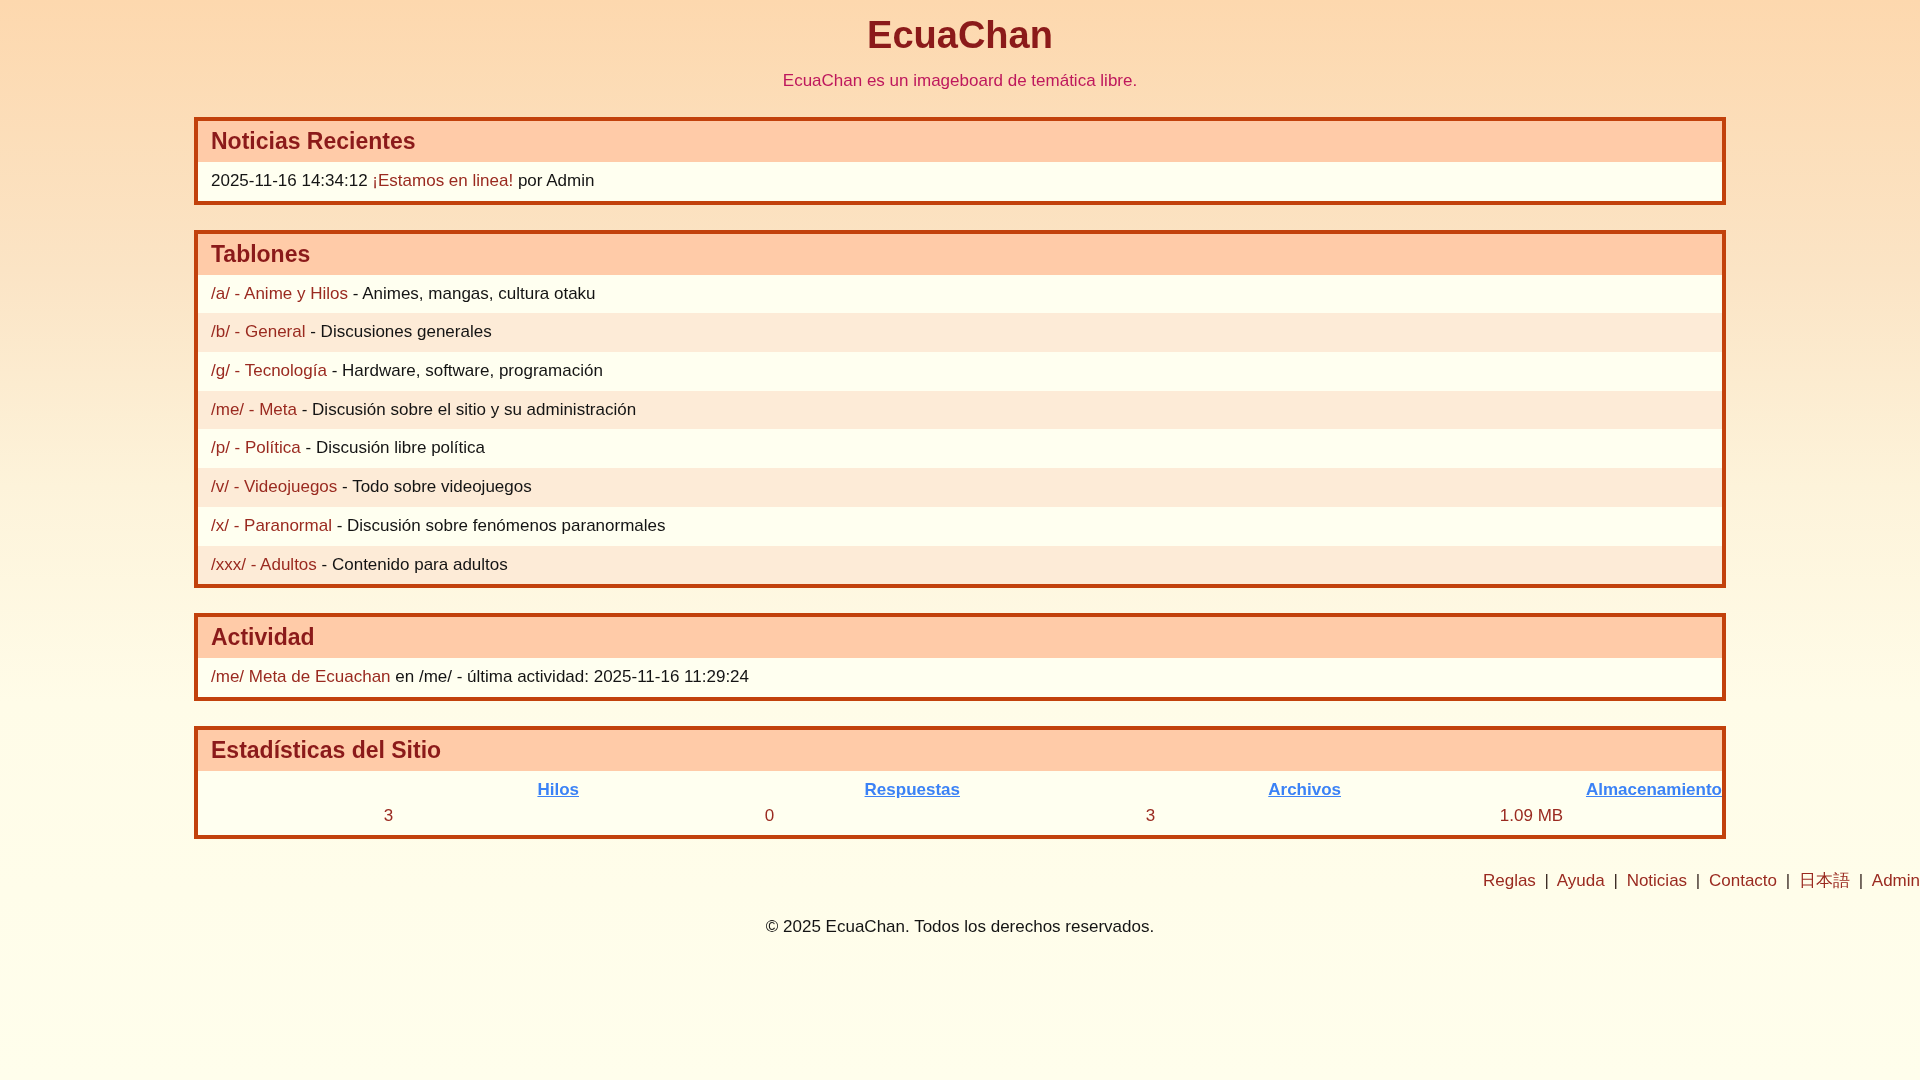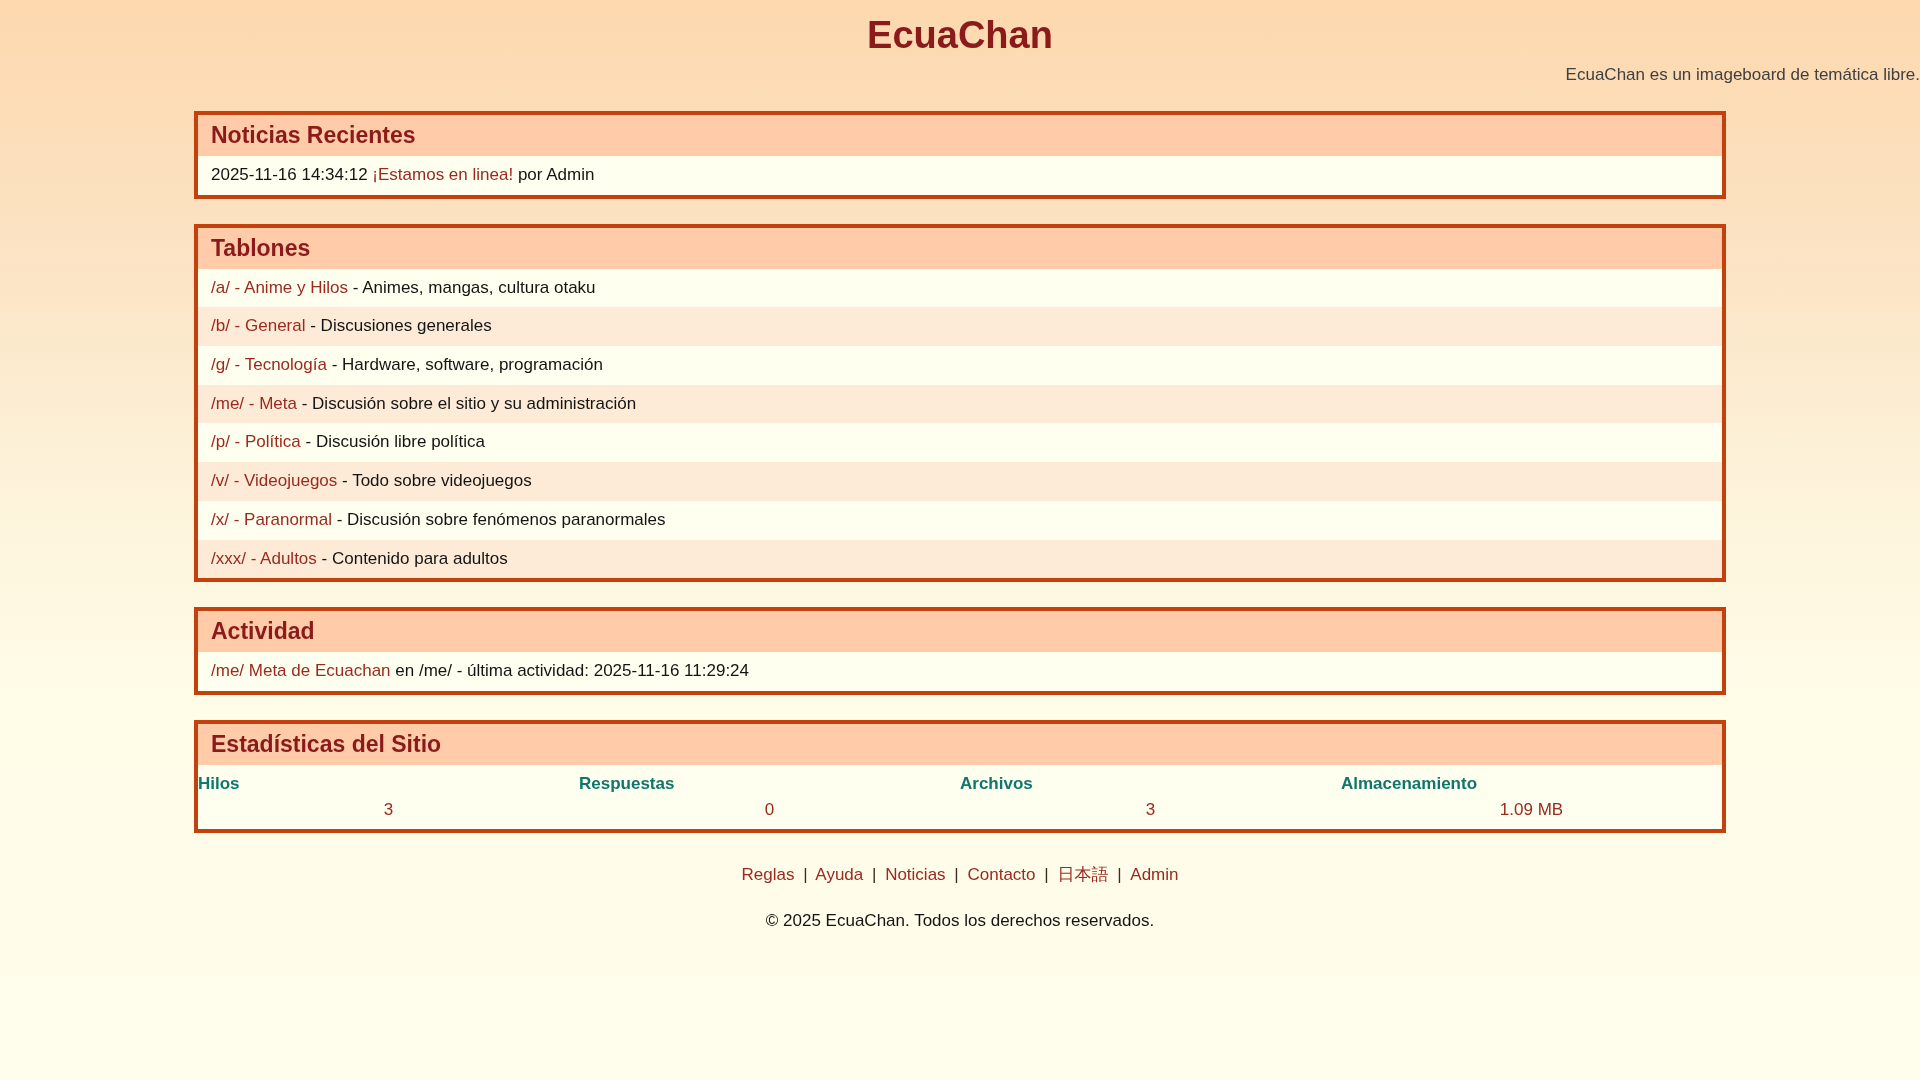--- a/index.html
+++ b/index.html
@@ -14,24 +14,24 @@
   }
   .page-header { padding-top: 14px; }
   .site-title {
     margin: 0 0 6px 0;
     text-align: center;
     font-size: 38px;
     font-weight: bold;
     color: #8b1a1a;
   }
   .site-subtitle {
-    margin: 8px 0 26px 0;
-    text-align: right;
+    margin: 14px 0 26px 0;
+    text-align: center;
     font-size: 17px;
-    color: #404040;
+    color: #be185d;
   }
   .container { width: 1532px; margin: 0 auto; }
   .box {
     border: 4px solid #c2410c;
     background: #fffff0;
     margin-bottom: 25px;
   }
   .box-header {
     background: #ffcba8;
     color: #8b1a1a;
@@ -46,33 +46,34 @@
   }
   .row.alt { background: #fdebd7; }
   a.link {
     color: #9a2a20;
     text-decoration: none;
     cursor: pointer;
   }
   .stats-body { padding: 5px 0 9px 0; background: #fffff0; }
   .stats-row { display: grid; grid-template-columns: repeat(4, 1fr); }
   .stat-label {
-    text-align: left;
+    text-align: right;
     font-weight: bold;
-    color: #0f766e;
+    color: #3b82f6;
     padding: 4px 0 2px 0;
+    text-decoration: underline;
   }
   .stat-value {
     text-align: center;
     color: #9a2a20;
     padding: 4px 0 0 0;
   }
   .footer-nav {
     margin-top: 30px;
-    text-align: center;
+    text-align: right;
     font-size: 17px;
   }
   .footer-nav .sep { color: #3a2a24; margin: 0 4px; }
   .copyright {
     margin: 25px 0 0 0;
     text-align: center;
     color: #141414;
   }
 </style>
 </head>

